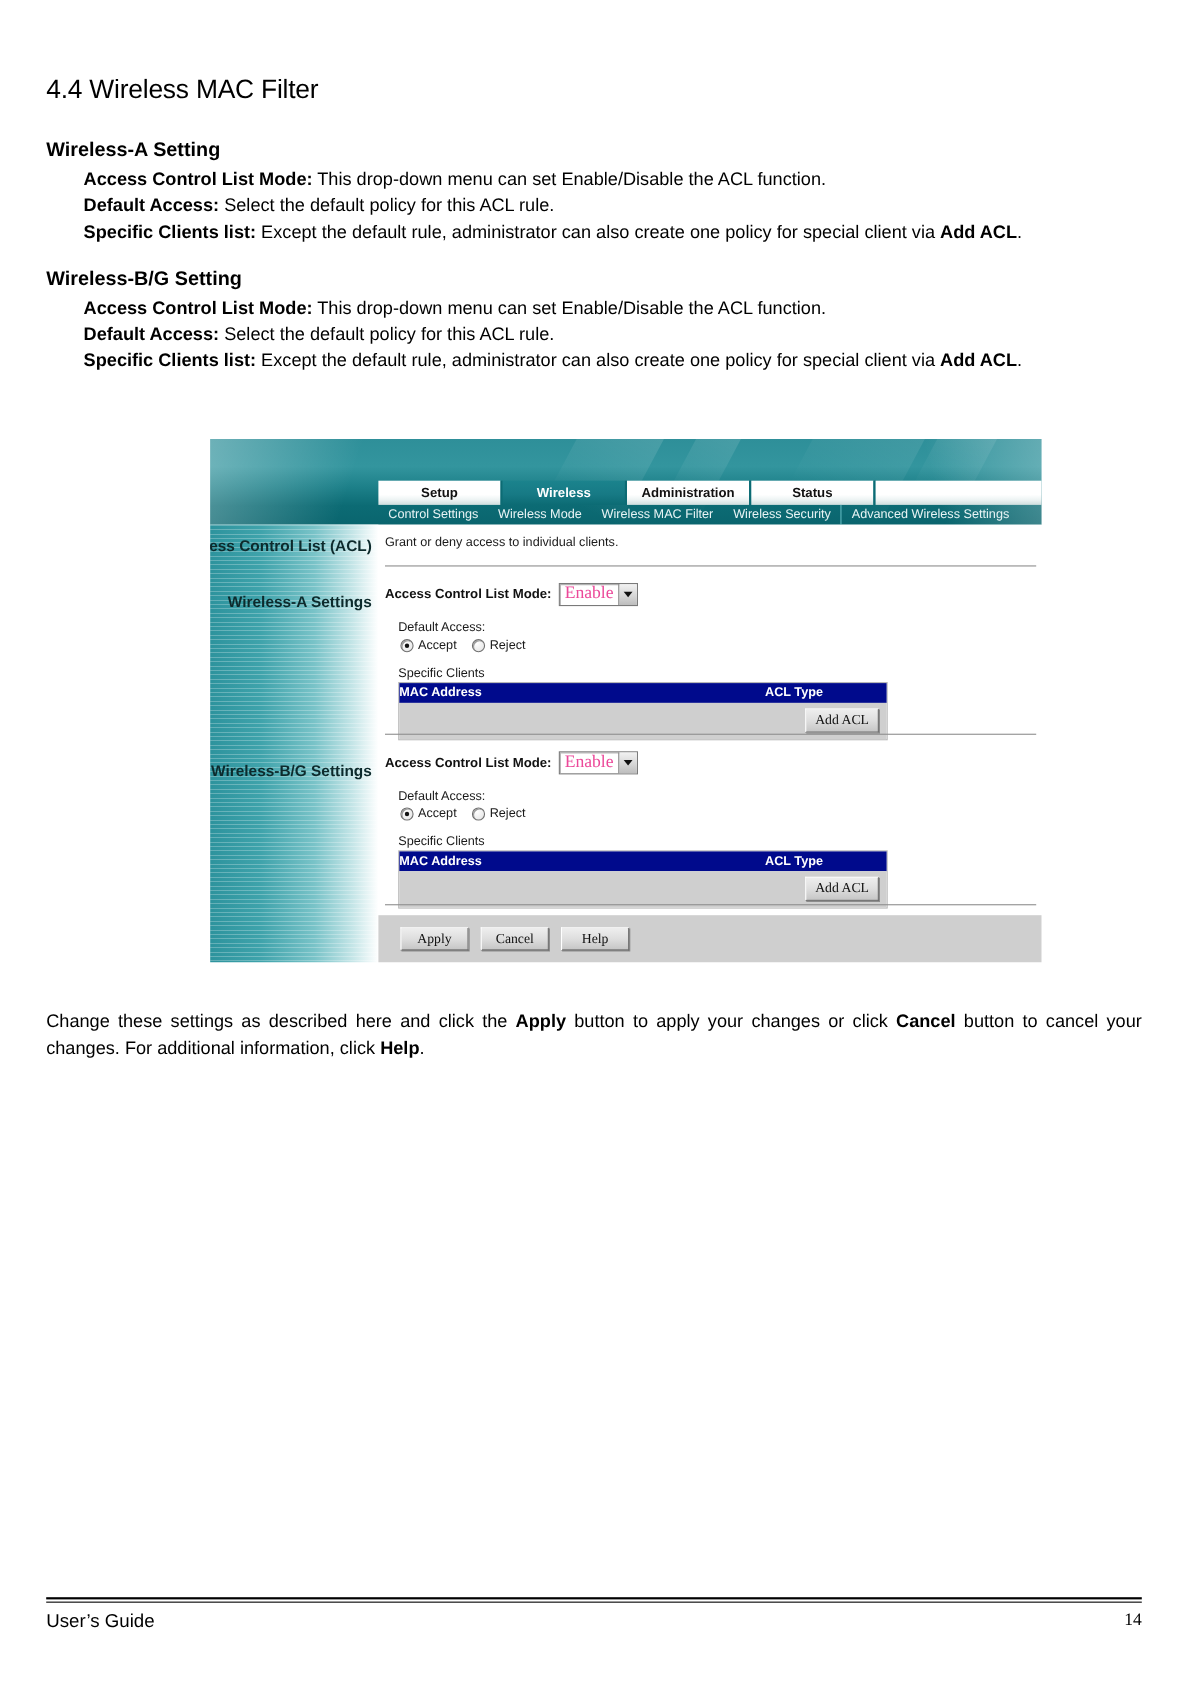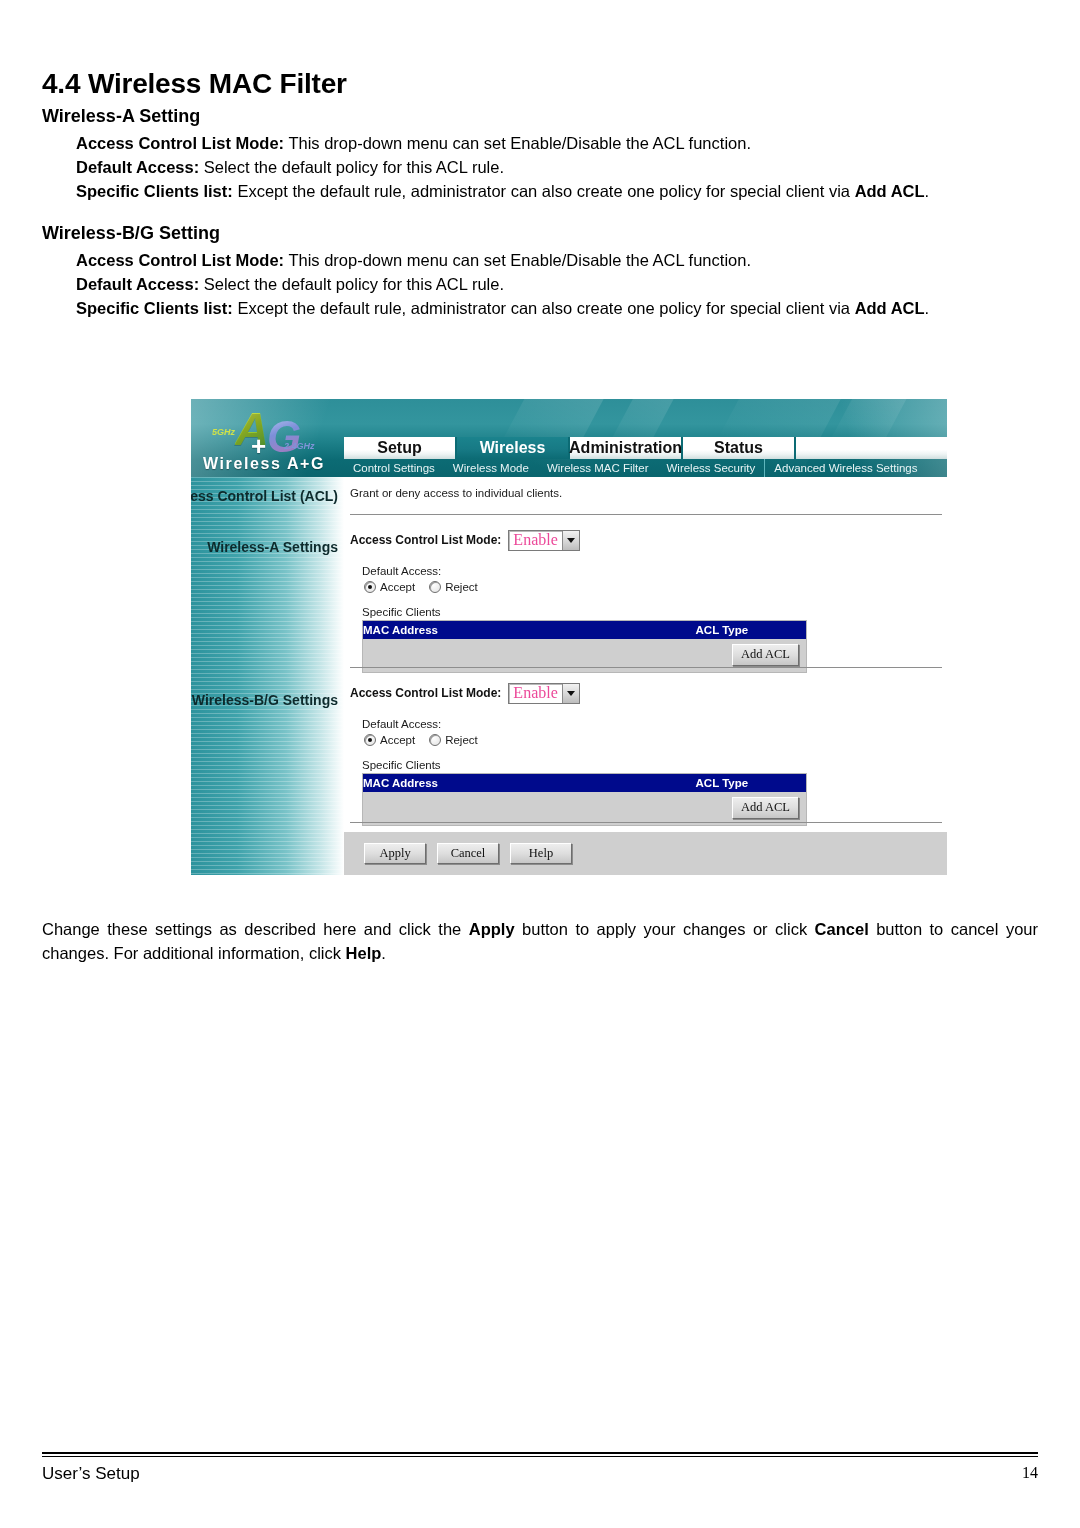--- a/index.html
+++ b/index.html
@@ -24,23 +24,23 @@
     width: 1080px;
     height: 1528px;
   }
   .doc-body {
     position: absolute;
     left: 42px;
     top: 68px;
     width: 996px;
   }
   h1.sec-title {
-    font-size: 28px;
-    font-weight: bold;
-    margin: 0 0 6px 0;
+    font-size: 24px;
+    font-weight: normal;
+    margin: 0 0 30px 0;
     letter-spacing: -0.2px;
   }
   p.intro {
     font-size: 16.5px;
     line-height: 1.42;
     margin: 0 0 26px 0;
     text-align: justify;
   }
   h2.sub-title {
     font-size: 18px;
@@ -196,21 +196,21 @@
     top: 38px;
     height: 22px;
     display: flex;
     align-items: stretch;
   }
   .tab {
     width: 113px;
     display: flex;
     align-items: center;
     justify-content: center;
-    font-size: 16px;
+    font-size: 12px;
     font-weight: bold;
     color: #111;
     background: linear-gradient(180deg, #ffffff 0%, #ffffff 58%, #eef4f4 78%, #cfdede 100%);
     border-right: 2px solid #0c6b74;
     box-sizing: border-box;
   }
   .tab.active {
     color: #ffffff;
     background: linear-gradient(180deg, #1b838d 0%, #177a85 55%, #0c6b74 100%);
   }
@@ -460,28 +460,20 @@
   </div>
 
   <div class="shot">
 
     <div class="banner">
       <div class="streak s1"></div>
       <div class="streak s2"></div>
       <div class="streak s3"></div>
       <div class="streak s4"></div>
 
-      <div class="logo">
-        <span class="tag5">5GHz</span>
-        <span class="glyphA">A</span>
-        <span class="glyphG">G</span>
-        <span class="glyphPlus">+</span>
-        <span class="tag24">2.4GHz</span>
-        <span class="wordmark">Wireless A+G</span>
-      </div>
 
       <div class="tabs">
         <div class="tab">Setup</div>
         <div class="tab active">Wireless</div>
         <div class="tab">Administration</div>
         <div class="tab">Status</div>
         <div class="tab filler"></div>
       </div>
 
       <div class="subtabs">
@@ -587,18 +579,18 @@
         <span class="btn">Help</span>
       </div>
     </div>
   </div>
 
   <p class="outro" style="position:absolute; left:42px; top:918px; width:996px;"><span>Change these settings as described here and click the </span><b>Apply</b><span> button to apply your changes or click </span><b>Cancel</b><span> button to cancel your changes. For additional information, click </span><b>Help</b><span>.</span></p>
 
   <div class="footer">
     <div class="footer-rule"></div>
     <div class="footer-row">
-      <span>User’s Setup</span>
+      <span>User’s Guide</span>
       <span class="footer-page">14</span>
     </div>
   </div>
 
 </div>
 
 </body></html>

